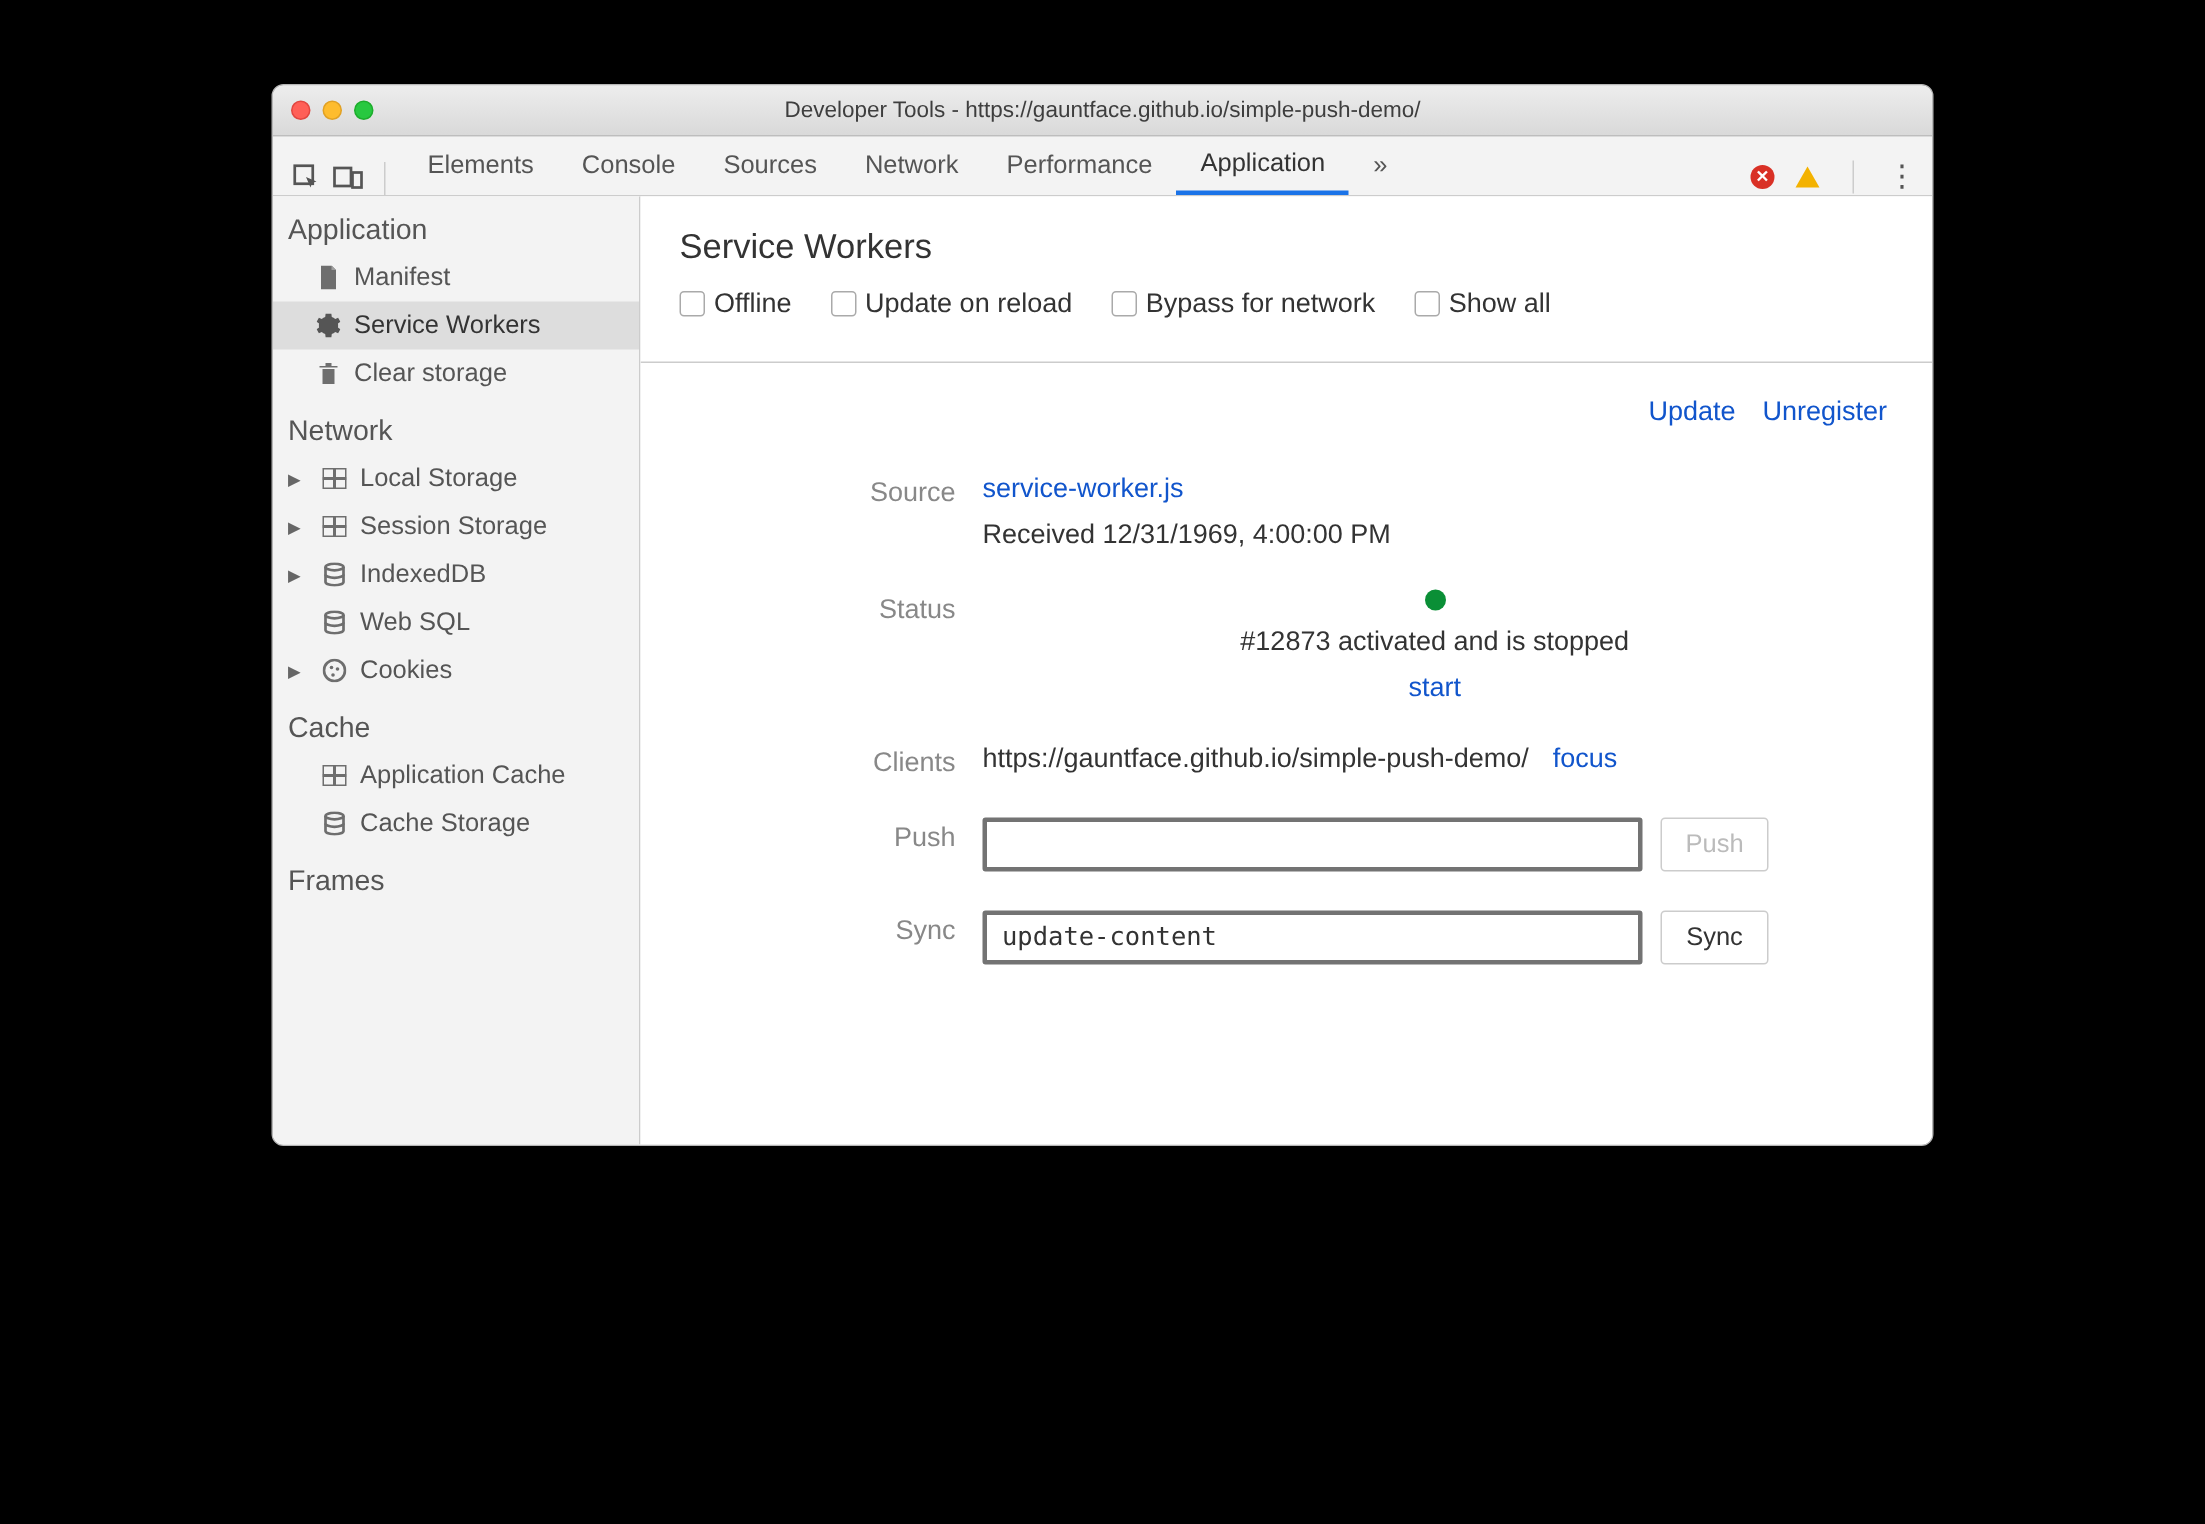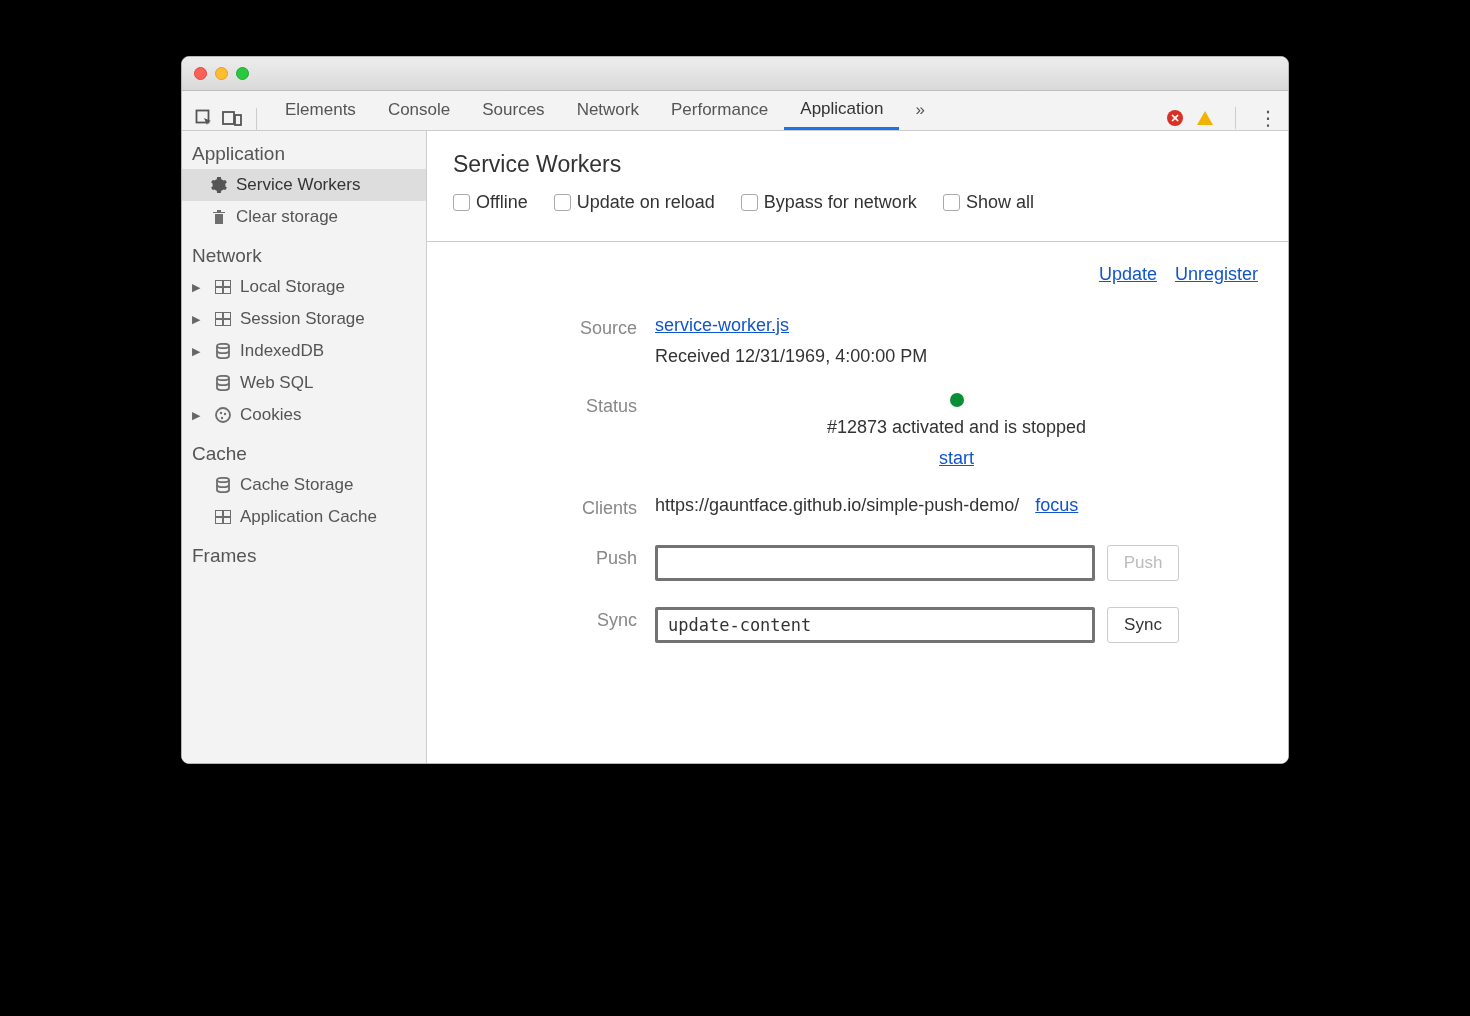--- a/index.html
+++ b/index.html
@@ -99,21 +99,21 @@
   .panel-title { font-size:23px; color:#333; margin-bottom:14px; }
   .checks { display:flex; gap:26px; align-items:center; font-size:18px; color:#333; padding-bottom:12px;}
   .chk { display:flex; align-items:center; gap:6px; cursor:pointer; }
   .chk-box { width:17px; height:17px; border:1px solid #aaa; border-radius:3px; background:#fff; }
   .divider { height:1px; background:#ccc; margin:0; }
 
   .sw-block { padding: 22px 30px 30px 30px; }
   .sw-top { display:flex; align-items:center; }
   .origin { font-size:18px; font-weight:600; color:#333; }
   .top-links { margin-left:auto; display:flex; gap:18px; }
-  .link { color:#1155cc; text-decoration:underline; cursor:pointer; font-size:18px; }
+  .link { color:#1155cc; cursor:pointer; font-size:18px; }
 
   .grid { display:grid; grid-template-columns: 180px 1fr; row-gap: 26px; column-gap: 18px; margin-top:30px; align-items:start; font-size:18px; }
   .lab { text-align:right; color:#888; padding-top:3px; }
   .val { color:#333; }
   .src-line { display:flex; flex-direction:column; gap:10px; }
   .status-line { display:flex; align-items:center; gap:10px;flex-direction:column; }
   .status-dot { width:14px; height:14px; border-radius:50%; background:#0a8f36; }
   .client-line { display:flex; align-items:center; gap:16px; }
   .inrow { display:flex; gap:12px; align-items:center; }
   .txtfield {
@@ -131,20 +131,21 @@
 </head>
 <body>
 
 <div class="window">
   <div class="titlebar">
     <div class="traffic">
       <div class="dot red"></div>
       <div class="dot yellow"></div>
       <div class="dot green"></div>
     </div>
+    <div class="title">Developer Tools - https://gauntface.github.io/simple-push-demo/</div>
   </div>
 
   <div class="toolbar">
     <div class="tb-icon">
       <svg width="18" height="18" viewBox="0 0 18 18">
           <rect x="1.5" y="1.5" width="12" height="12" fill="none" stroke="#555" stroke-width="1.8"></rect>
           <path d="M9 9 L16 12 L13 13 L12 16 Z" fill="#555"></path>
         </svg>
     </div>
     <div class="tb-icon">
@@ -168,20 +169,29 @@
       <div class="warn-icon"></div>
       <div class="sep"></div>
       <div class="menu-icon">⋮</div>
     </div>
   </div>
 
   <div class="body">
 
     <div class="sidebar">
       <div class="side-section-title">Application</div>
+      <div class="side-item">
+        <span class="icon-box">
+            <svg width="14" height="16" viewBox="0 0 14 16">
+              <path d="M2 0h7l3 3v13H2z" fill="#6e6e6e"></path>
+              <path d="M9 0v3h3" fill="#9e9e9e"></path>
+            </svg>
+          </span>
+        <span>Manifest</span>
+      </div>
       <div class="side-item selected">
         <span class="icon-box">
             <svg width="16" height="16" viewBox="0 0 16 16">
               <path fill="#555" d="M8 5a3 3 0 100 6 3 3 0 000-6zm6.4 3c0-.5 0-.9-.1-1.3l1.6-1.2-1.5-2.6-1.9.7c-.7-.6-1.5-1-2.3-1.3L9.9 0H6.1l-.3 2.3c-.8.3-1.6.7-2.3 1.3l-1.9-.7L.1 5.5l1.6 1.2c-.1.4-.1.8-.1 1.3s0 .9.1 1.3L.1 10.5l1.5 2.6 1.9-.7c.7.6 1.5 1 2.3 1.3l.3 2.3h3.8l.3-2.3c.8-.3 1.6-.7 2.3-1.3l1.9.7 1.5-2.6-1.6-1.2c.1-.4.1-.8.1-1.3z"></path>
             </svg>
           </span>
         <span>Service Workers</span>
       </div>
       <div class="side-item">
         <span class="icon-box">
@@ -247,38 +257,38 @@
               <circle cx="7" cy="11" r="1.2" fill="#6e6e6e"></circle>
             </svg>
           </span>
         <span>Cookies</span>
       </div>
 
       <div class="side-section-title">Cache</div>
       <div class="side-item">
         <span class="caret" style="visibility:hidden">▶</span>
         <span class="icon-box">
-            <svg width="14" height="16" viewBox="0 0 14 16">
-              <ellipse cx="7" cy="3" rx="6" ry="2.2" fill="none" stroke="#6e6e6e" stroke-width="1.8"></ellipse>
-              <path d="M1 3v10c0 1.2 2.7 2.2 6 2.2s6-1 6-2.2V3" fill="none" stroke="#6e6e6e" stroke-width="1.8"></path>
-              <path d="M1 8c0 1.2 2.7 2.2 6 2.2s6-1 6-2.2" fill="none" stroke="#6e6e6e" stroke-width="1.8"></path>
-            </svg>
-          </span>
-        <span>Cache Storage</span>
-      </div>
-      <div class="side-item">
-        <span class="caret" style="visibility:hidden">▶</span>
-        <span class="icon-box">
             <svg width="16" height="14" viewBox="0 0 16 14">
               <rect x="0" y="0" width="16" height="14" fill="none" stroke="#6e6e6e" stroke-width="2"></rect>
               <line x1="0" y1="7" x2="16" y2="7" stroke="#6e6e6e" stroke-width="2"></line>
               <line x1="8" y1="0" x2="8" y2="14" stroke="#6e6e6e" stroke-width="2"></line>
             </svg>
           </span>
         <span>Application Cache</span>
+      </div>
+      <div class="side-item">
+        <span class="caret" style="visibility:hidden">▶</span>
+        <span class="icon-box">
+            <svg width="14" height="16" viewBox="0 0 14 16">
+              <ellipse cx="7" cy="3" rx="6" ry="2.2" fill="none" stroke="#6e6e6e" stroke-width="1.8"></ellipse>
+              <path d="M1 3v10c0 1.2 2.7 2.2 6 2.2s6-1 6-2.2V3" fill="none" stroke="#6e6e6e" stroke-width="1.8"></path>
+              <path d="M1 8c0 1.2 2.7 2.2 6 2.2s6-1 6-2.2" fill="none" stroke="#6e6e6e" stroke-width="1.8"></path>
+            </svg>
+          </span>
+        <span>Cache Storage</span>
       </div>
 
       <div class="side-section-title">Frames</div>
     </div>
 
     <div class="main">
       <div class="panel-header">
         <div class="panel-title">Service Workers</div>
         <div class="checks">
           <label class="chk">

